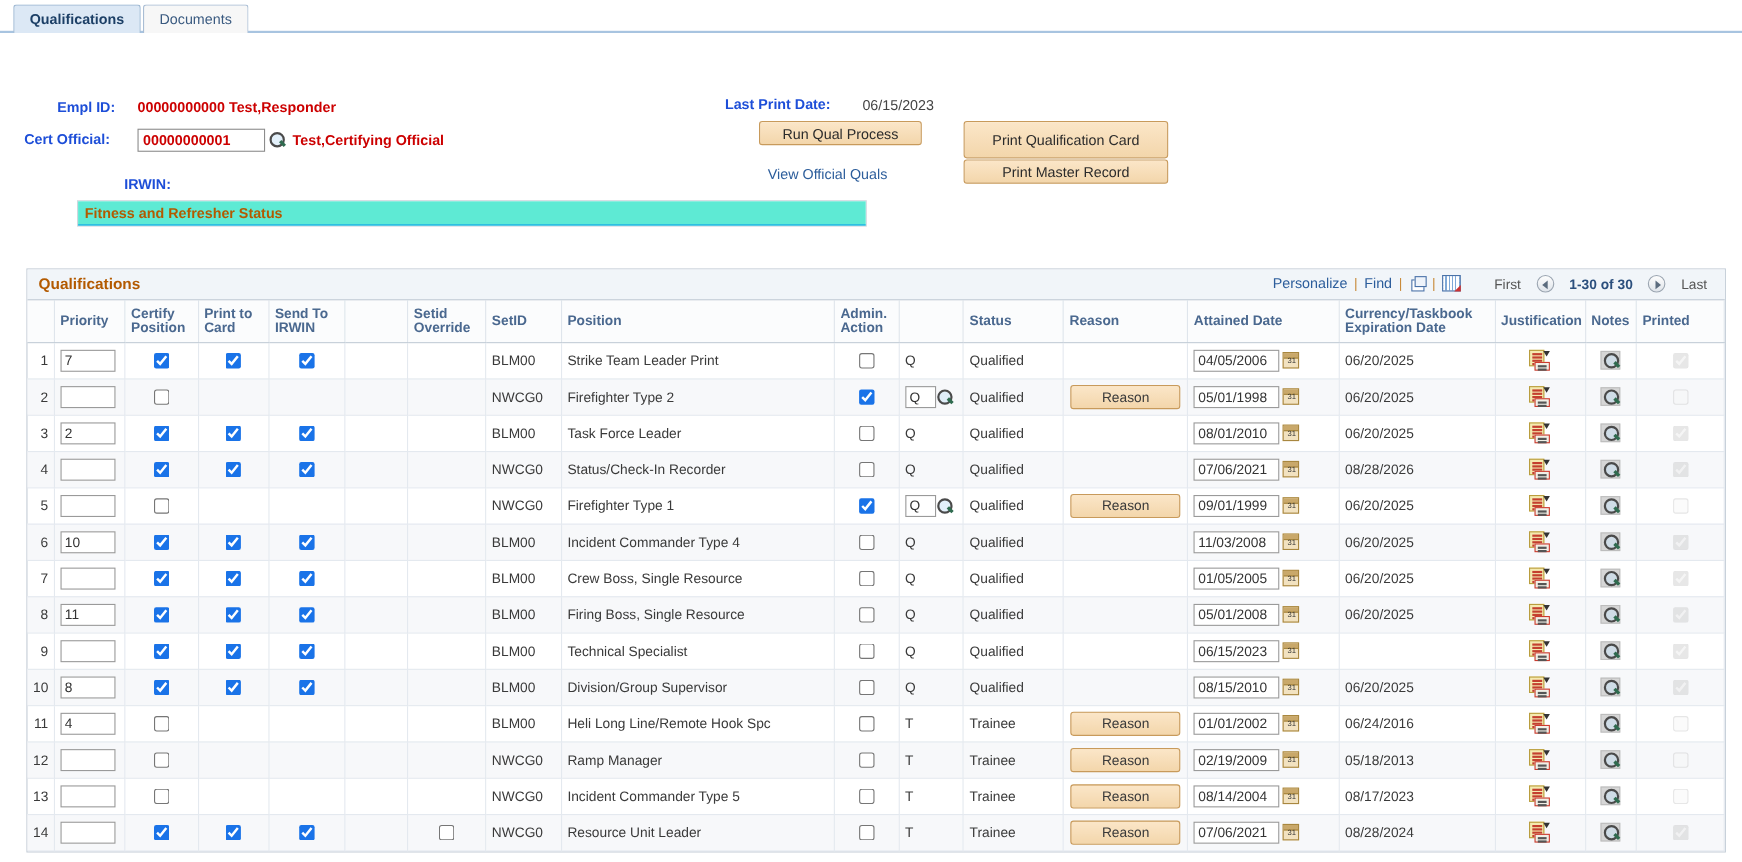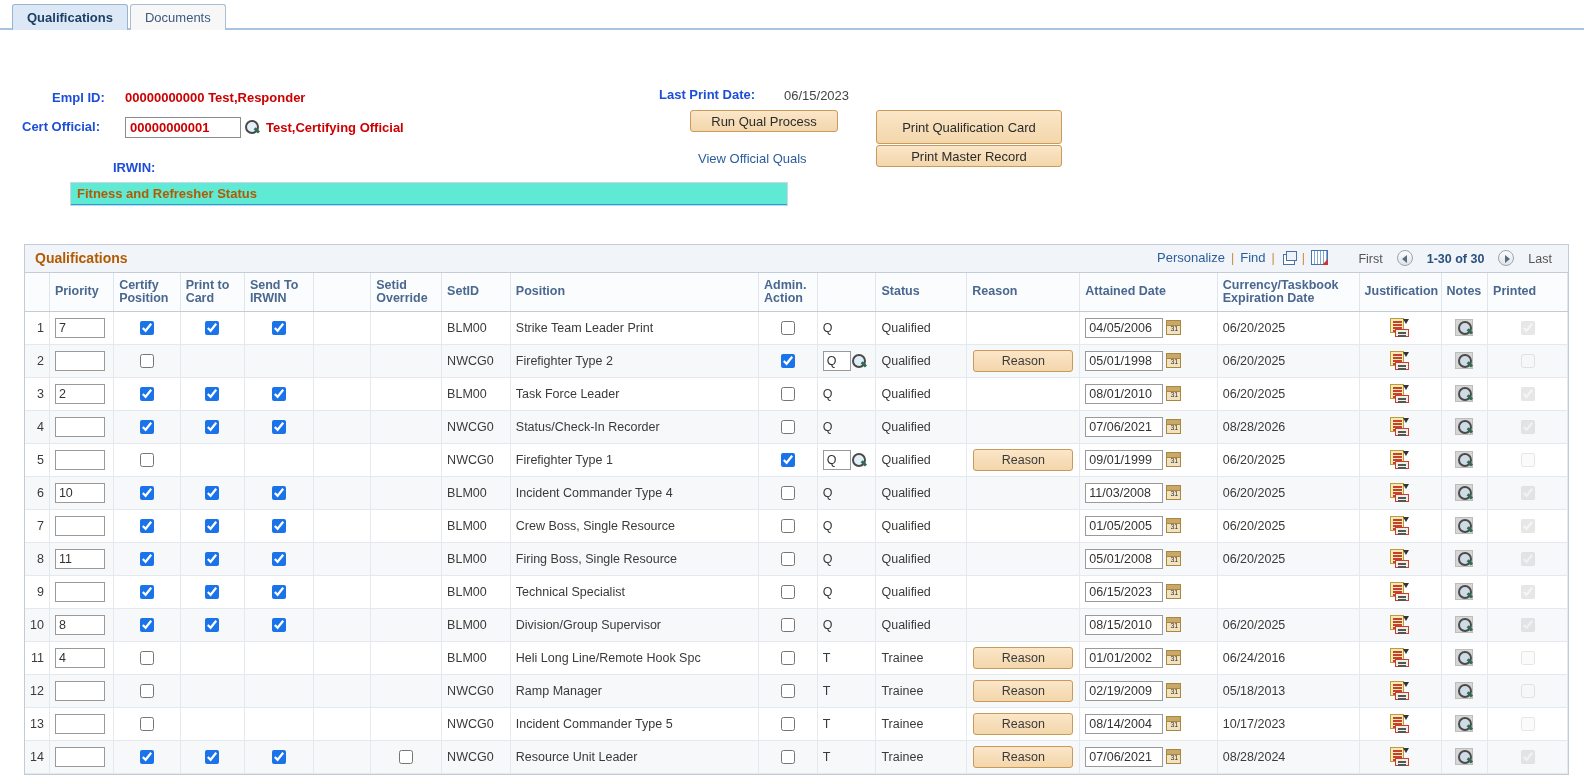--- a/index.html
+++ b/index.html
@@ -725,21 +725,21 @@
           <td class="c-center"></td>
           <td></td>
           <td class="c-center"></td>
           <td>NWCG0</td>
           <td>Incident Commander Type 5</td>
           <td class="c-center"><input type="checkbox" style=""></td>
           <td><span>T</span></td>
           <td>Trainee</td>
           <td class="c-center"><span class="reason-btn">Reason</span></td>
           <td><input class="txtin in-date" value="08/14/2004" style=""><span class="cal-icon"></span></td>
-          <td>10/17/2023</td>
+          <td>08/17/2023</td>
           <td class="c-center"><span class="just-icon"><span class="pg"></span><span class="arr"></span><span class="tag"></span></span></td>
           <td class="c-center"><span class="mag mag-shaded"></span></td>
           <td class="c-center"><input type="checkbox" disabled="" style=""></td>
         </tr>
         <tr class="alt">
           <td class="c-rownum">14</td>
           <td><input class="txtin in-priority" value="" style=""></td>
           <td class="c-center"><input type="checkbox" checked="" style=""></td>
           <td class="c-center"><input type="checkbox" checked="" style=""></td>
           <td class="c-center"><input type="checkbox" checked="" style=""></td>

